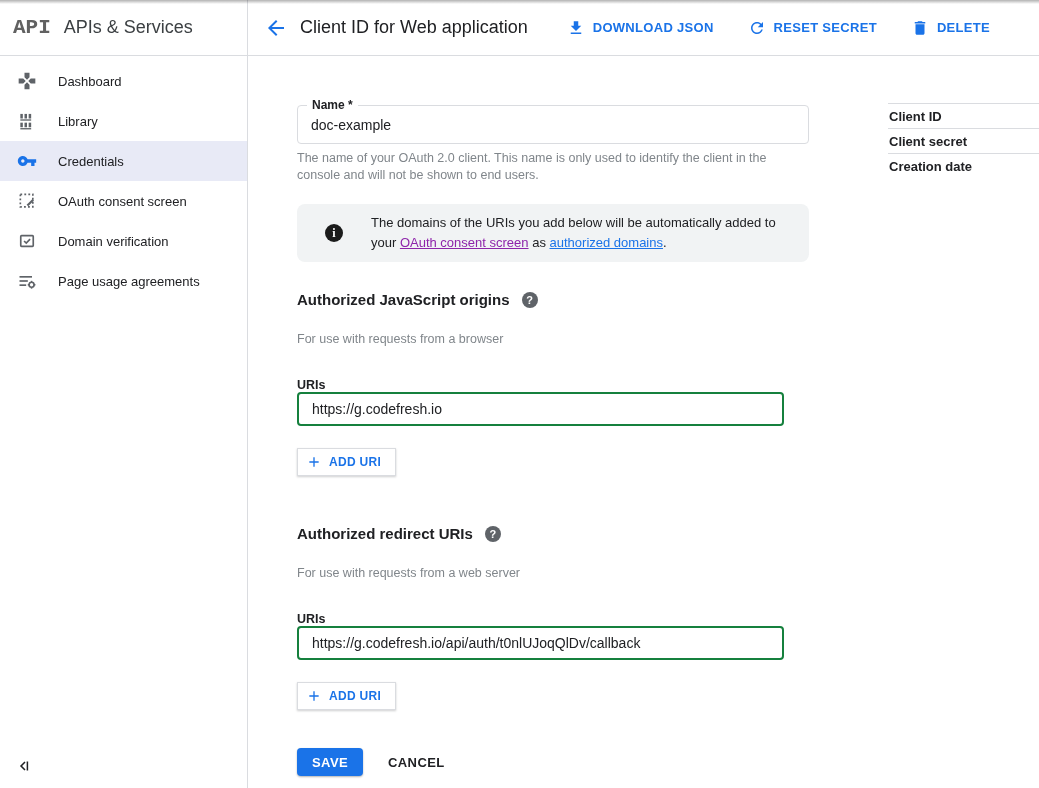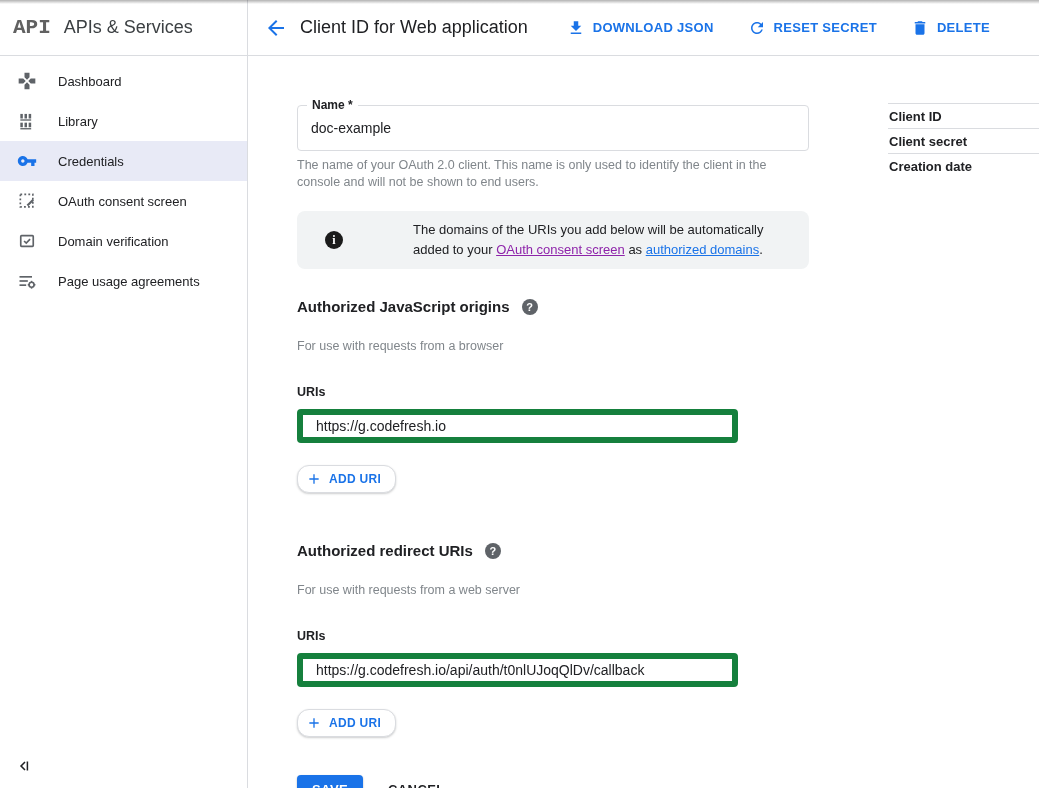--- a/index.html
+++ b/index.html
@@ -38,50 +38,50 @@
   .nav-icon { width:20px; height:20px; color:#5f6368; flex:0 0 20px; }
   .nav-item.selected .nav-icon { color:#1a73e8; }
   .nav-label { font-size:13px; color:#202124; margin-left:21px; white-space:nowrap; }
   .collapse-btn { position:absolute; left:16px; bottom:13px; width:18px; height:18px;
     color:#202124; cursor:pointer; }
 
   
   .main { position:absolute; top:56px; left:249px; right:0; bottom:0; background:#fff; }
   .form-col { position:absolute; left:48px; top:0; width:512px; padding-top:49px; }
 
-  .outlined-field { position:relative; height:46px; border:1px solid #dadce0; border-radius:4px; background:#fff; }
+  .outlined-field { position:relative; height:39px; border:1px solid #dadce0; border-radius:4px; background:#fff; }
   .outlined-field .float-label { position:absolute; top:-8px; left:9px; background:#fff; padding:0 5px;
     font-size:12px; font-weight:bold; color:#202124; line-height:14px; }
   .outlined-field input { width:100%; height:100%; border:none; outline:none; background:transparent;
     font-family:"Liberation Sans", sans-serif; font-size:14px; color:#202124; padding:0 13px; }
   .helper-text { margin-top:6px; font-size:12.5px; line-height:17px; color:#80868b; width:506px; }
 
   .info-banner { margin-top:20px; background:#f1f3f4; border-radius:8px; min-height:56px;
-    display:flex; align-items:center; padding:9px 24px 9px 28px;gap:42px; }
+    display:flex; align-items:center; padding:9px 24px 9px 28px; }
   .info-icon { width:18px; height:18px; border-radius:50%; background:#1b1b1b; color:#fff;
     flex:0 0 18px; display:flex; align-items:center; justify-content:center;
     font-size:12px; font-weight:bold; font-family:"Liberation Serif", serif; }
   .info-icon::after { content:"i"; }
   .info-text { margin-left:28px; font-size:13px; line-height:20px; color:#202124; }
   .link-purple { color:#8e24aa; text-decoration:underline; cursor:pointer; }
   .link-blue { color:#1a73e8; text-decoration:underline; cursor:pointer; }
 
   .section-heading { margin-top:30px; display:flex; align-items:center; }
   .section-heading .heading-text { font-size:15px; font-weight:bold; color:#202124; line-height:16px; }
   .help-icon { width:16px; height:16px; border-radius:50%; background:#5f6368; color:#fff;
     margin-left:12px; display:inline-flex; align-items:center; justify-content:center;
     font-size:11px; font-weight:bold; cursor:pointer; }
   .help-icon::after { content:"?"; }
   .section-subtext { margin-top:24px; font-size:12.5px; color:#80868b; line-height:14px; }
   .uris-label { margin-top:32px; font-size:12.5px; font-weight:bold; color:#202124; line-height:14px; }
-  .uri-input { margin-top:10px; width:441px; height:34px; border:6px solid #15803d; border-radius:4px; }
+  .uri-input { width:487px; height:34px; border:2px solid #15803d; border-radius:4px; }
   .uri-input input { width:100%; height:100%; border:none; outline:none; background:transparent;
     font-family:"Liberation Sans", sans-serif; font-size:14px; color:#202124; padding:0 13px; }
   .add-uri-btn { margin-top:22px; display:inline-flex; align-items:center; height:28px;
-    padding:0 14px 0 8px; background:#fff; border:1px solid #dadce0; border-radius:12px;
+    padding:0 14px 0 8px; background:#fff; border:1px solid #dadce0; border-radius:0;
     box-shadow:0 1px 2px rgba(60,64,67,.25); color:#1a73e8; font-size:12px; font-weight:bold;
     letter-spacing:.3px; cursor:pointer; }
   .add-uri-btn svg { width:16px; height:16px; margin-right:7px; }
   .section-gap { margin-top:50px; }
 
   .footer-actions { margin-top:38px; display:flex; align-items:center; }
   .save-btn { height:28px; padding:0 15px; background:#1a73e8; border:none; border-radius:4px;
     color:#fff; font-family:"Liberation Sans", sans-serif; font-size:13px; font-weight:bold;
     letter-spacing:.4px; box-shadow:0 1px 2px rgba(0,0,0,.3); cursor:pointer; }
   .cancel-btn { margin-left:25px; background:none; border:none; color:#202124;

